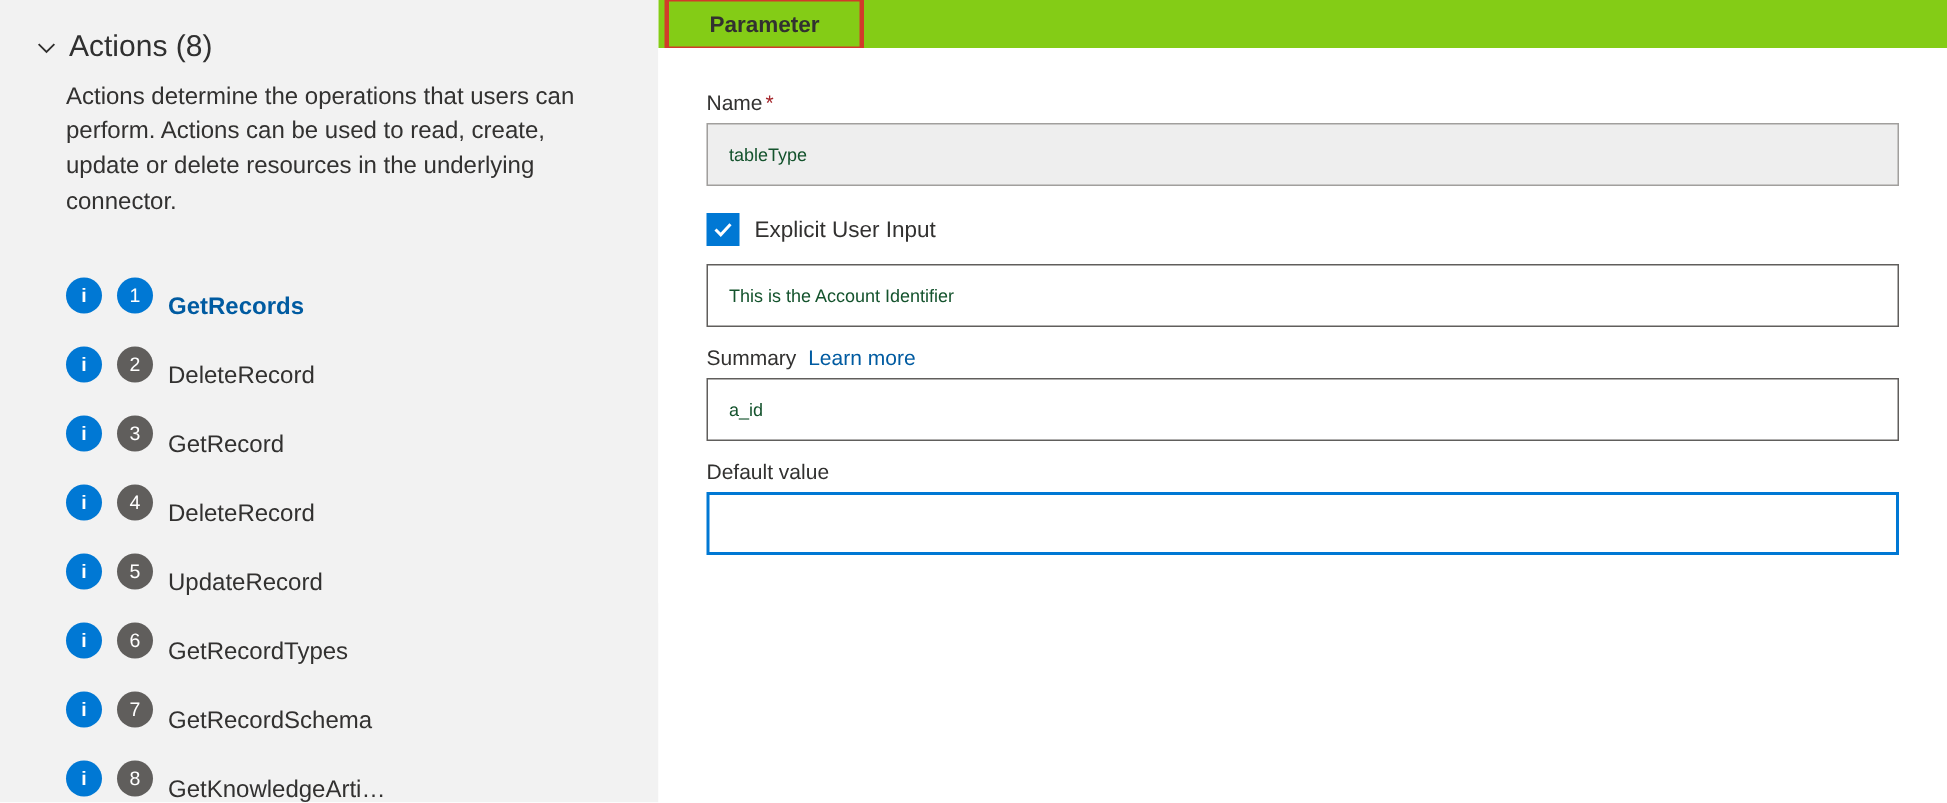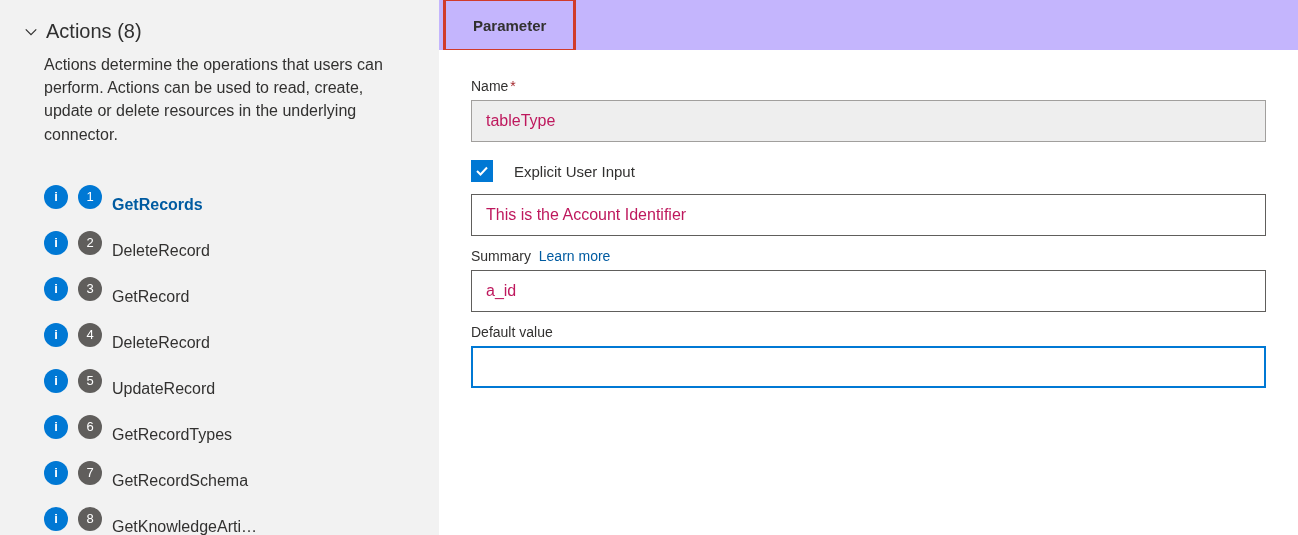--- a/index.html
+++ b/index.html
@@ -93,22 +93,22 @@
       color: #005ba1;
       font-weight: 700;
     }
     .main {
       flex: 1;
       background: #ffffff;
       display: flex;
       flex-direction: column;
     }
     .tab-bar {
-      background: #c4b5fd;
-      height: 50px;
+      background: #84cc16;
+      height: 32px;
       display: flex;
       align-items: stretch;
     }
     .tab {
       padding: 0 28px;
       display: flex;
       align-items: center;
       font-size: 15px;
       font-weight: 600;
       color: #323130;
@@ -128,37 +128,37 @@
       font-size: 14px;
       color: #323130;
       margin-bottom: 6px;
       display: block;
     }
     .req { color: #a4262c; margin-left: 2px; }
     .text-input {
       width: 100%;
       height: 42px;
       padding: 4px 14px;
-      font-size: 16px;
+      font-size: 12px;
       font-family: inherit;
       border: 1px solid #605e5c;
-      color: #be185d;
+      color: #14532d;
       background: #ffffff;
     }
     .text-input.readonly {
       background: #eeeeee;
       border: 1px solid #a19f9d;
     }
     .text-input.focused {
       border: 2px solid #0078d4;
     }
     .checkbox-row {
       display: flex;
       align-items: center;
-      gap: 21px;
+      gap: 10px;
       margin-top: 18px;
       margin-bottom: 6px;
       cursor: pointer;
     }
     .checkbox {
       width: 22px;
       height: 22px;
       background: #0078d4;
       display: inline-flex;
       align-items: center;

